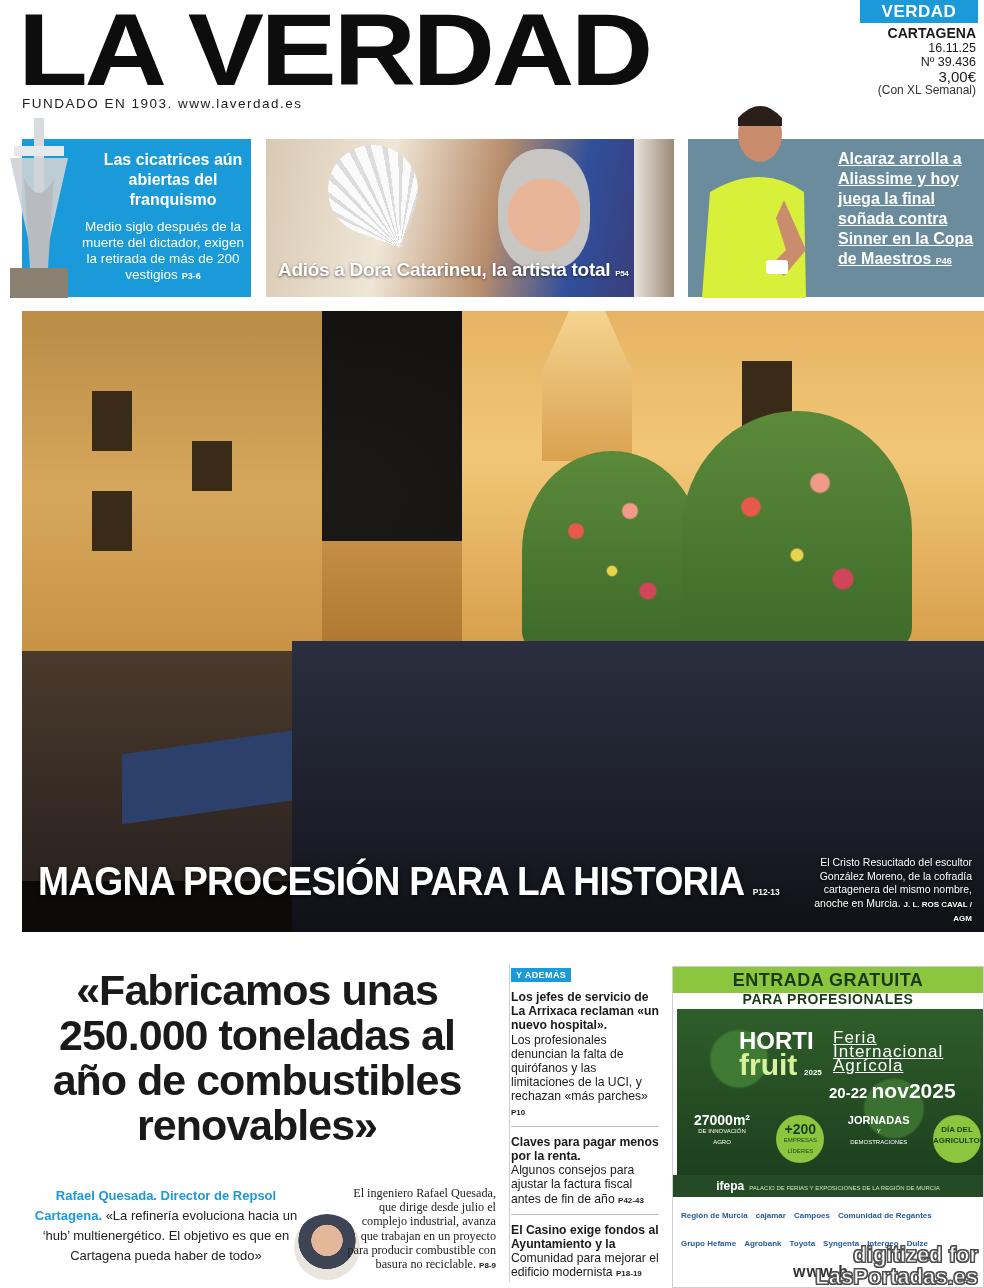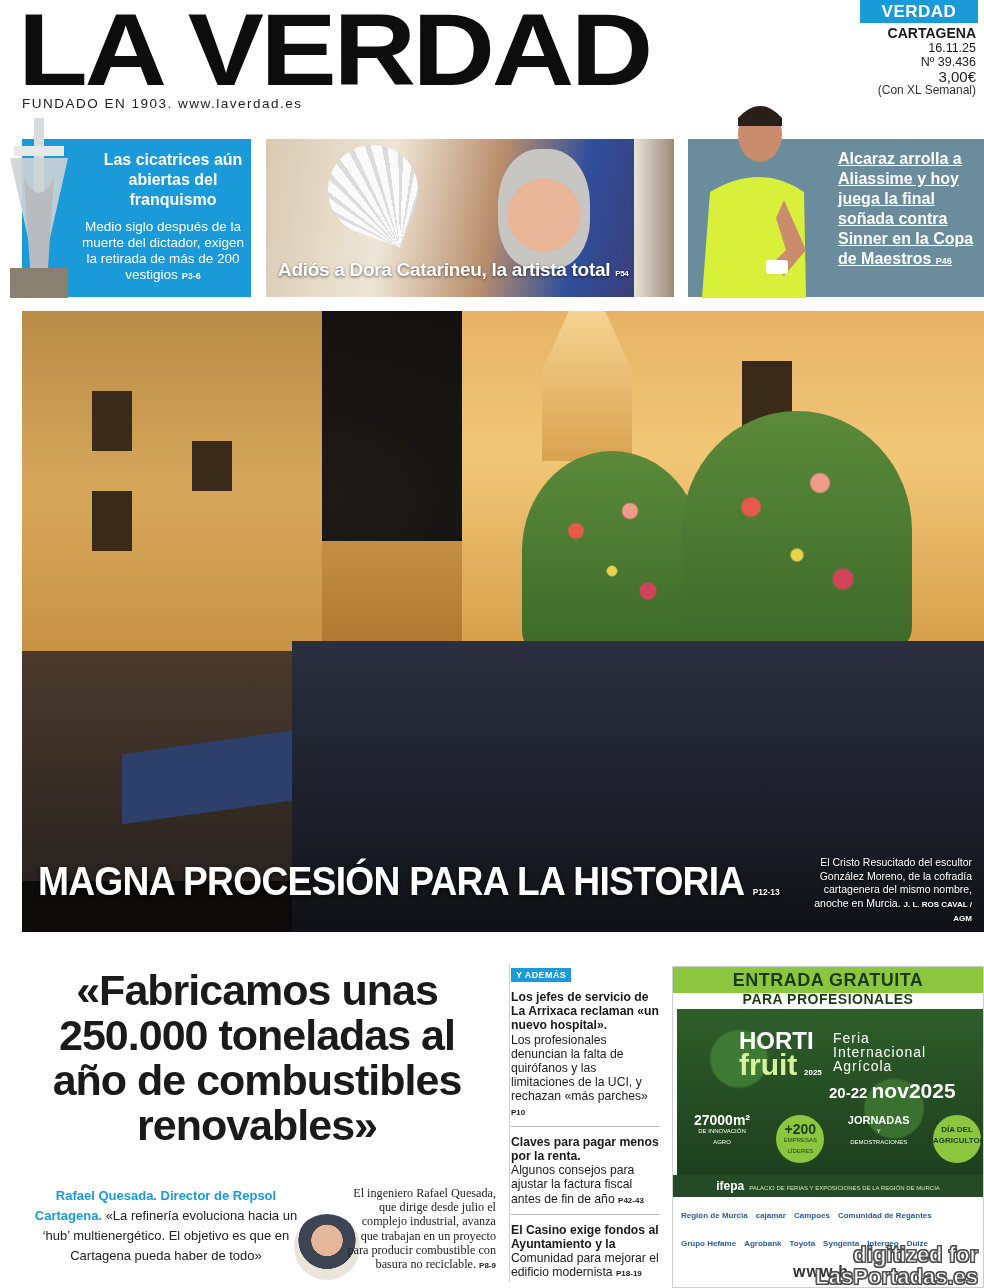--- a/index.html
+++ b/index.html
@@ -103,21 +103,21 @@
              text-align: center; font-weight: 700; }
   .ad .top .l1 { display: block; font-size: 18px; line-height: 22px; padding-top: 2px; letter-spacing: 0.5px; }
   .ad .top .l2 { display: block; font-size: 14px; line-height: 16px; letter-spacing: 0.5px; }
   .ad .field { position: absolute; left: 4px; top: 42px; width: 100%; height: 166px;
                background: radial-gradient(circle at 20% 30%, #3f7a34 0 10%, transparent 11%),
                            radial-gradient(circle at 70% 60%, #3a7030 0 12%, transparent 13%),
                            linear-gradient(180deg,#2f5e2a,#1d3f1e); }
   .ad .logo-h { position: absolute; left: 62px; top: 20px; color: #fff; font-weight: 900; font-size: 24px; line-height: 24px; }
   .ad .logo-h .f { font-size: 30px; color: #d7f29a; }
   .ad .logo-h .yr { font-size: 8px; }
-  .ad .fair { position: absolute; left: 156px; top: 22px; color: #fff; font-size: 14px; line-height: 14px; letter-spacing: 1px; }
+  .ad .fair { position: absolute; left: 156px; top: 22px; color: #fff; font-size: 17px; line-height: 14px; letter-spacing: 1px; text-decoration: underline; }
   .ad .dates { position: absolute; left: 152px; top: 70px; color: #fff; font-weight: 700; font-size: 15px; }
   .ad .dates .big { font-size: 21px; }
   .ad .stats { position: absolute; left: 14px; top: 106px; width: 290px; display: flex; justify-content: space-between; }
   .ad .stat { color: #fff; text-align: center; font-weight: 700; font-size: 11px; line-height: 11px; width: 62px; }
   .ad .stat .n { font-size: 14px; display: block; }
   .ad .stat .s { font-size: 6px; font-weight: 400; display: block; }
   .ad .stat.circle { background: #8cc63f; border-radius: 50%; height: 48px; width: 48px; padding-top: 9px; color: #1d3f1e; font-size: 8px; }
   .ad .org { position: absolute; left: 0; top: 208px; width: 100%; height: 22px; background: #254a26; color: #cfe8b5;
              font-size: 6px; text-align: center; padding-top: 4px; }
   .ad .org b { font-size: 12px; color: #fff; }

